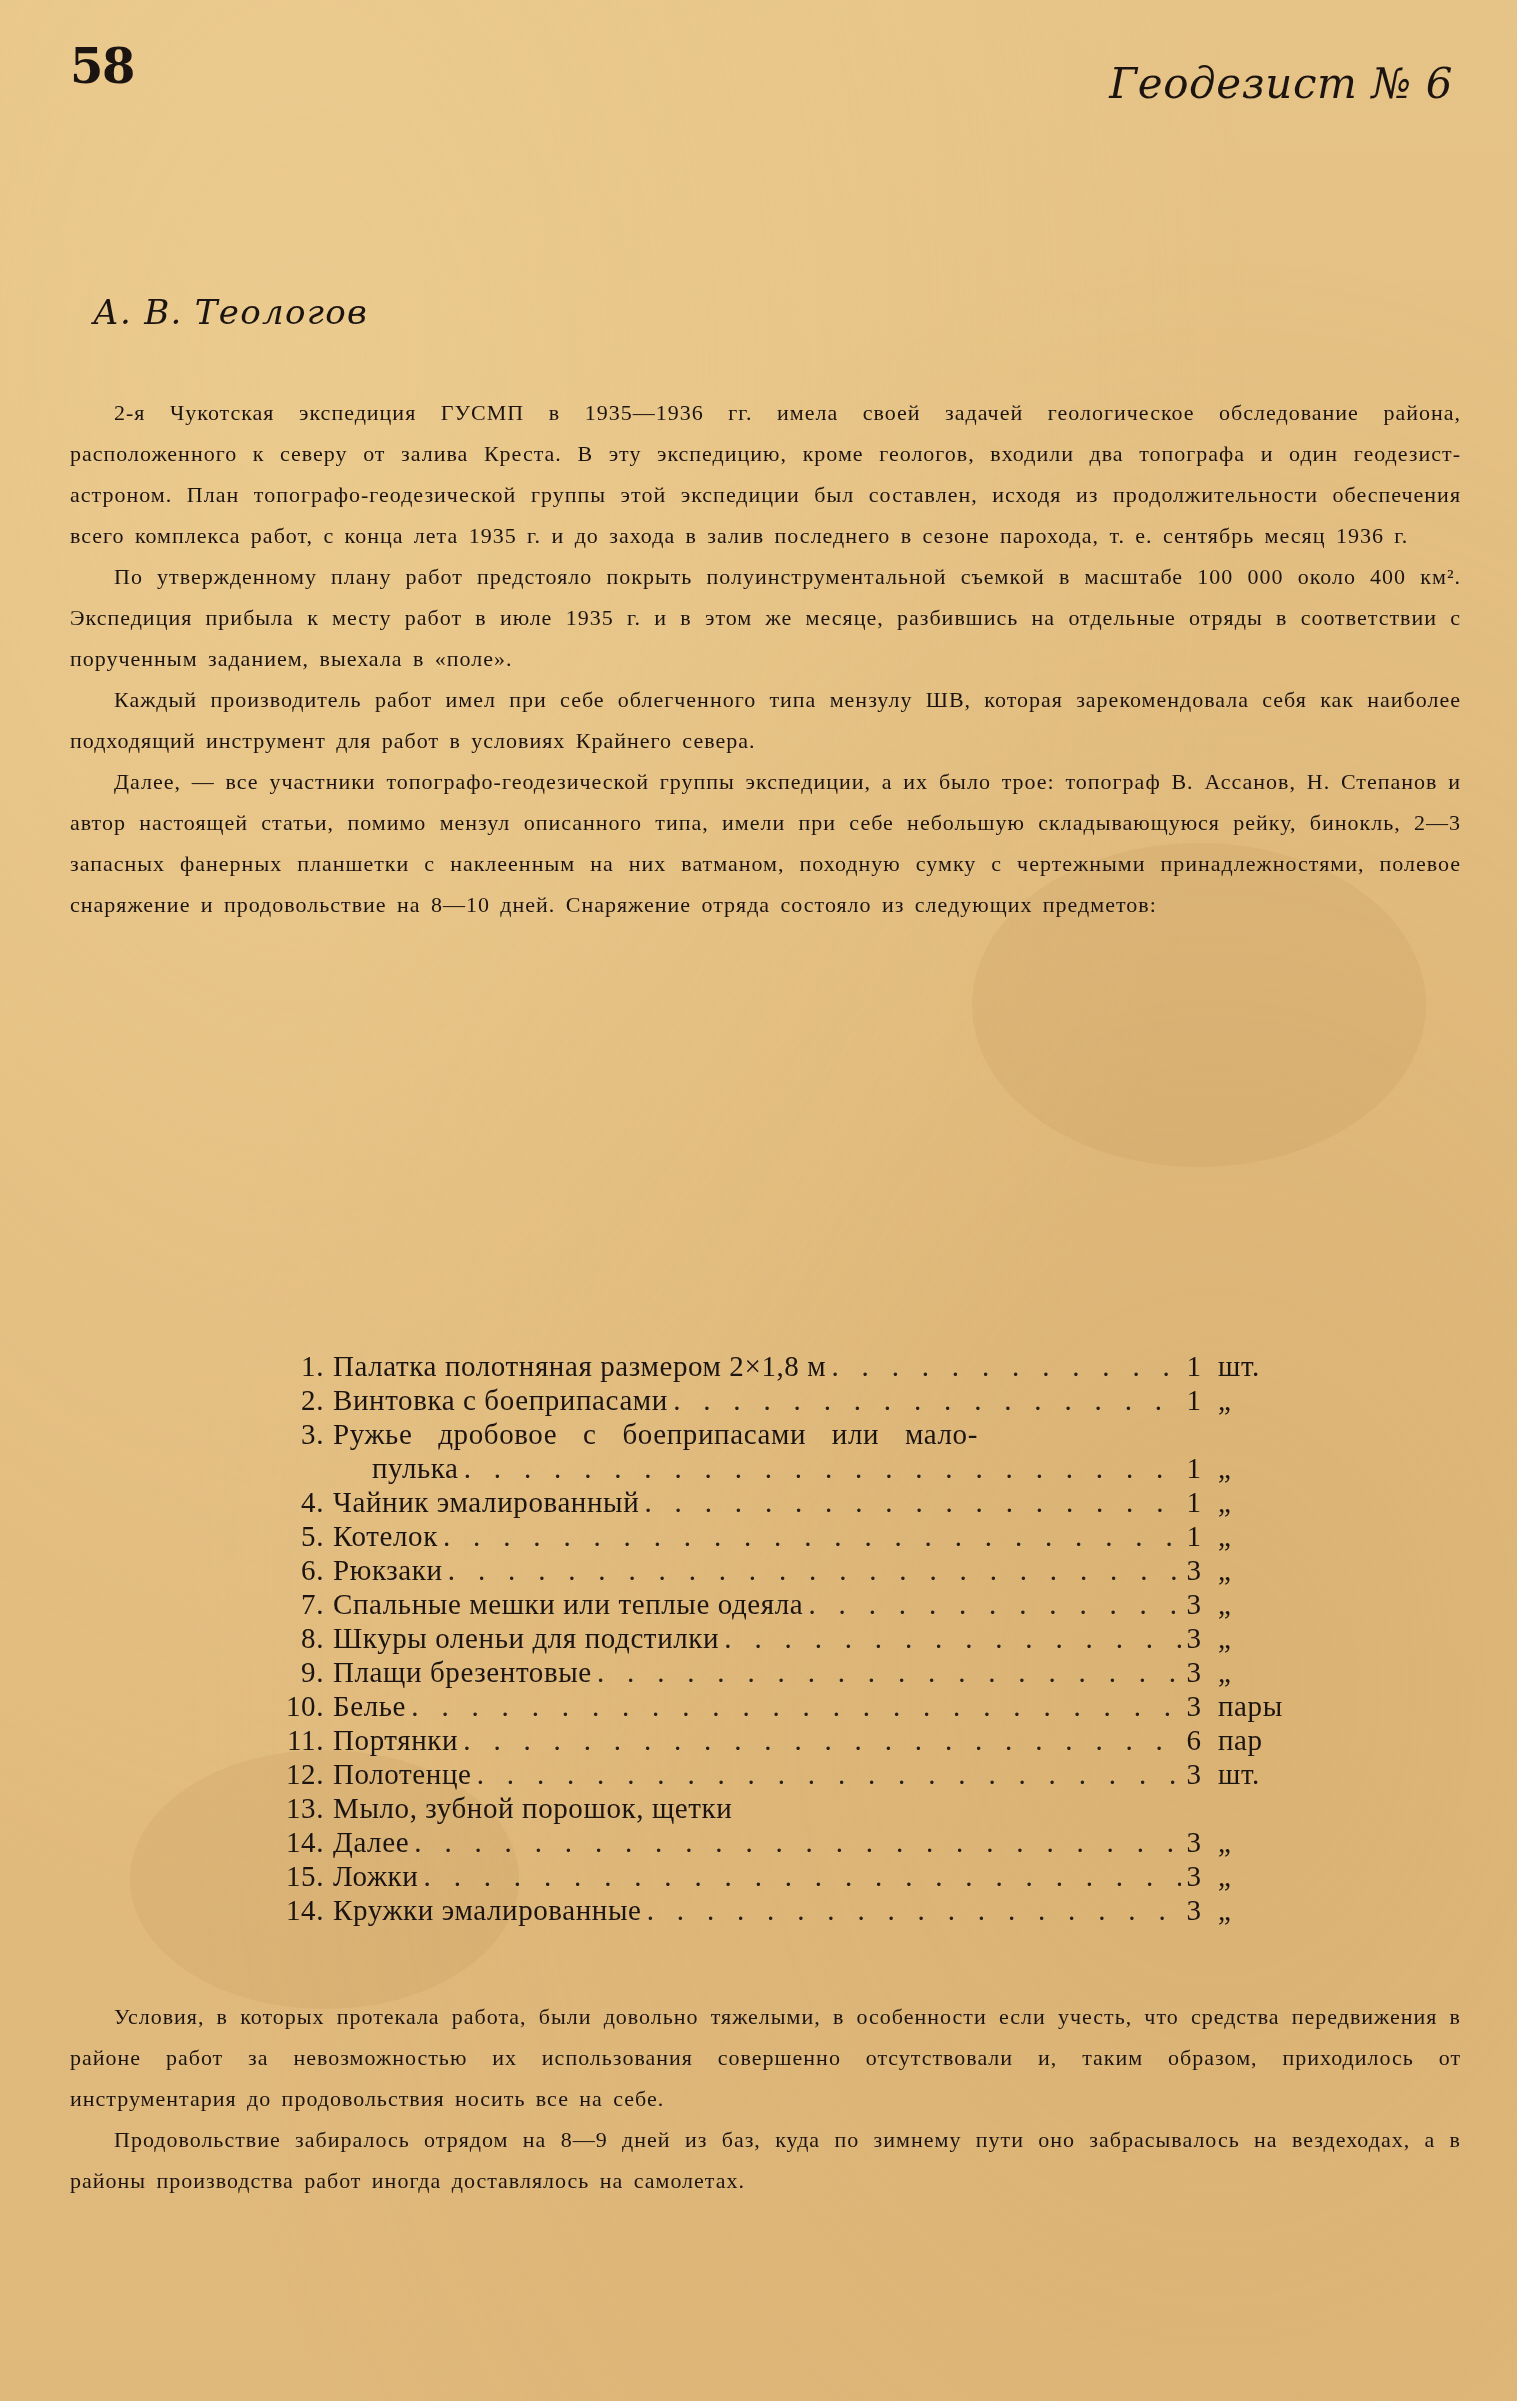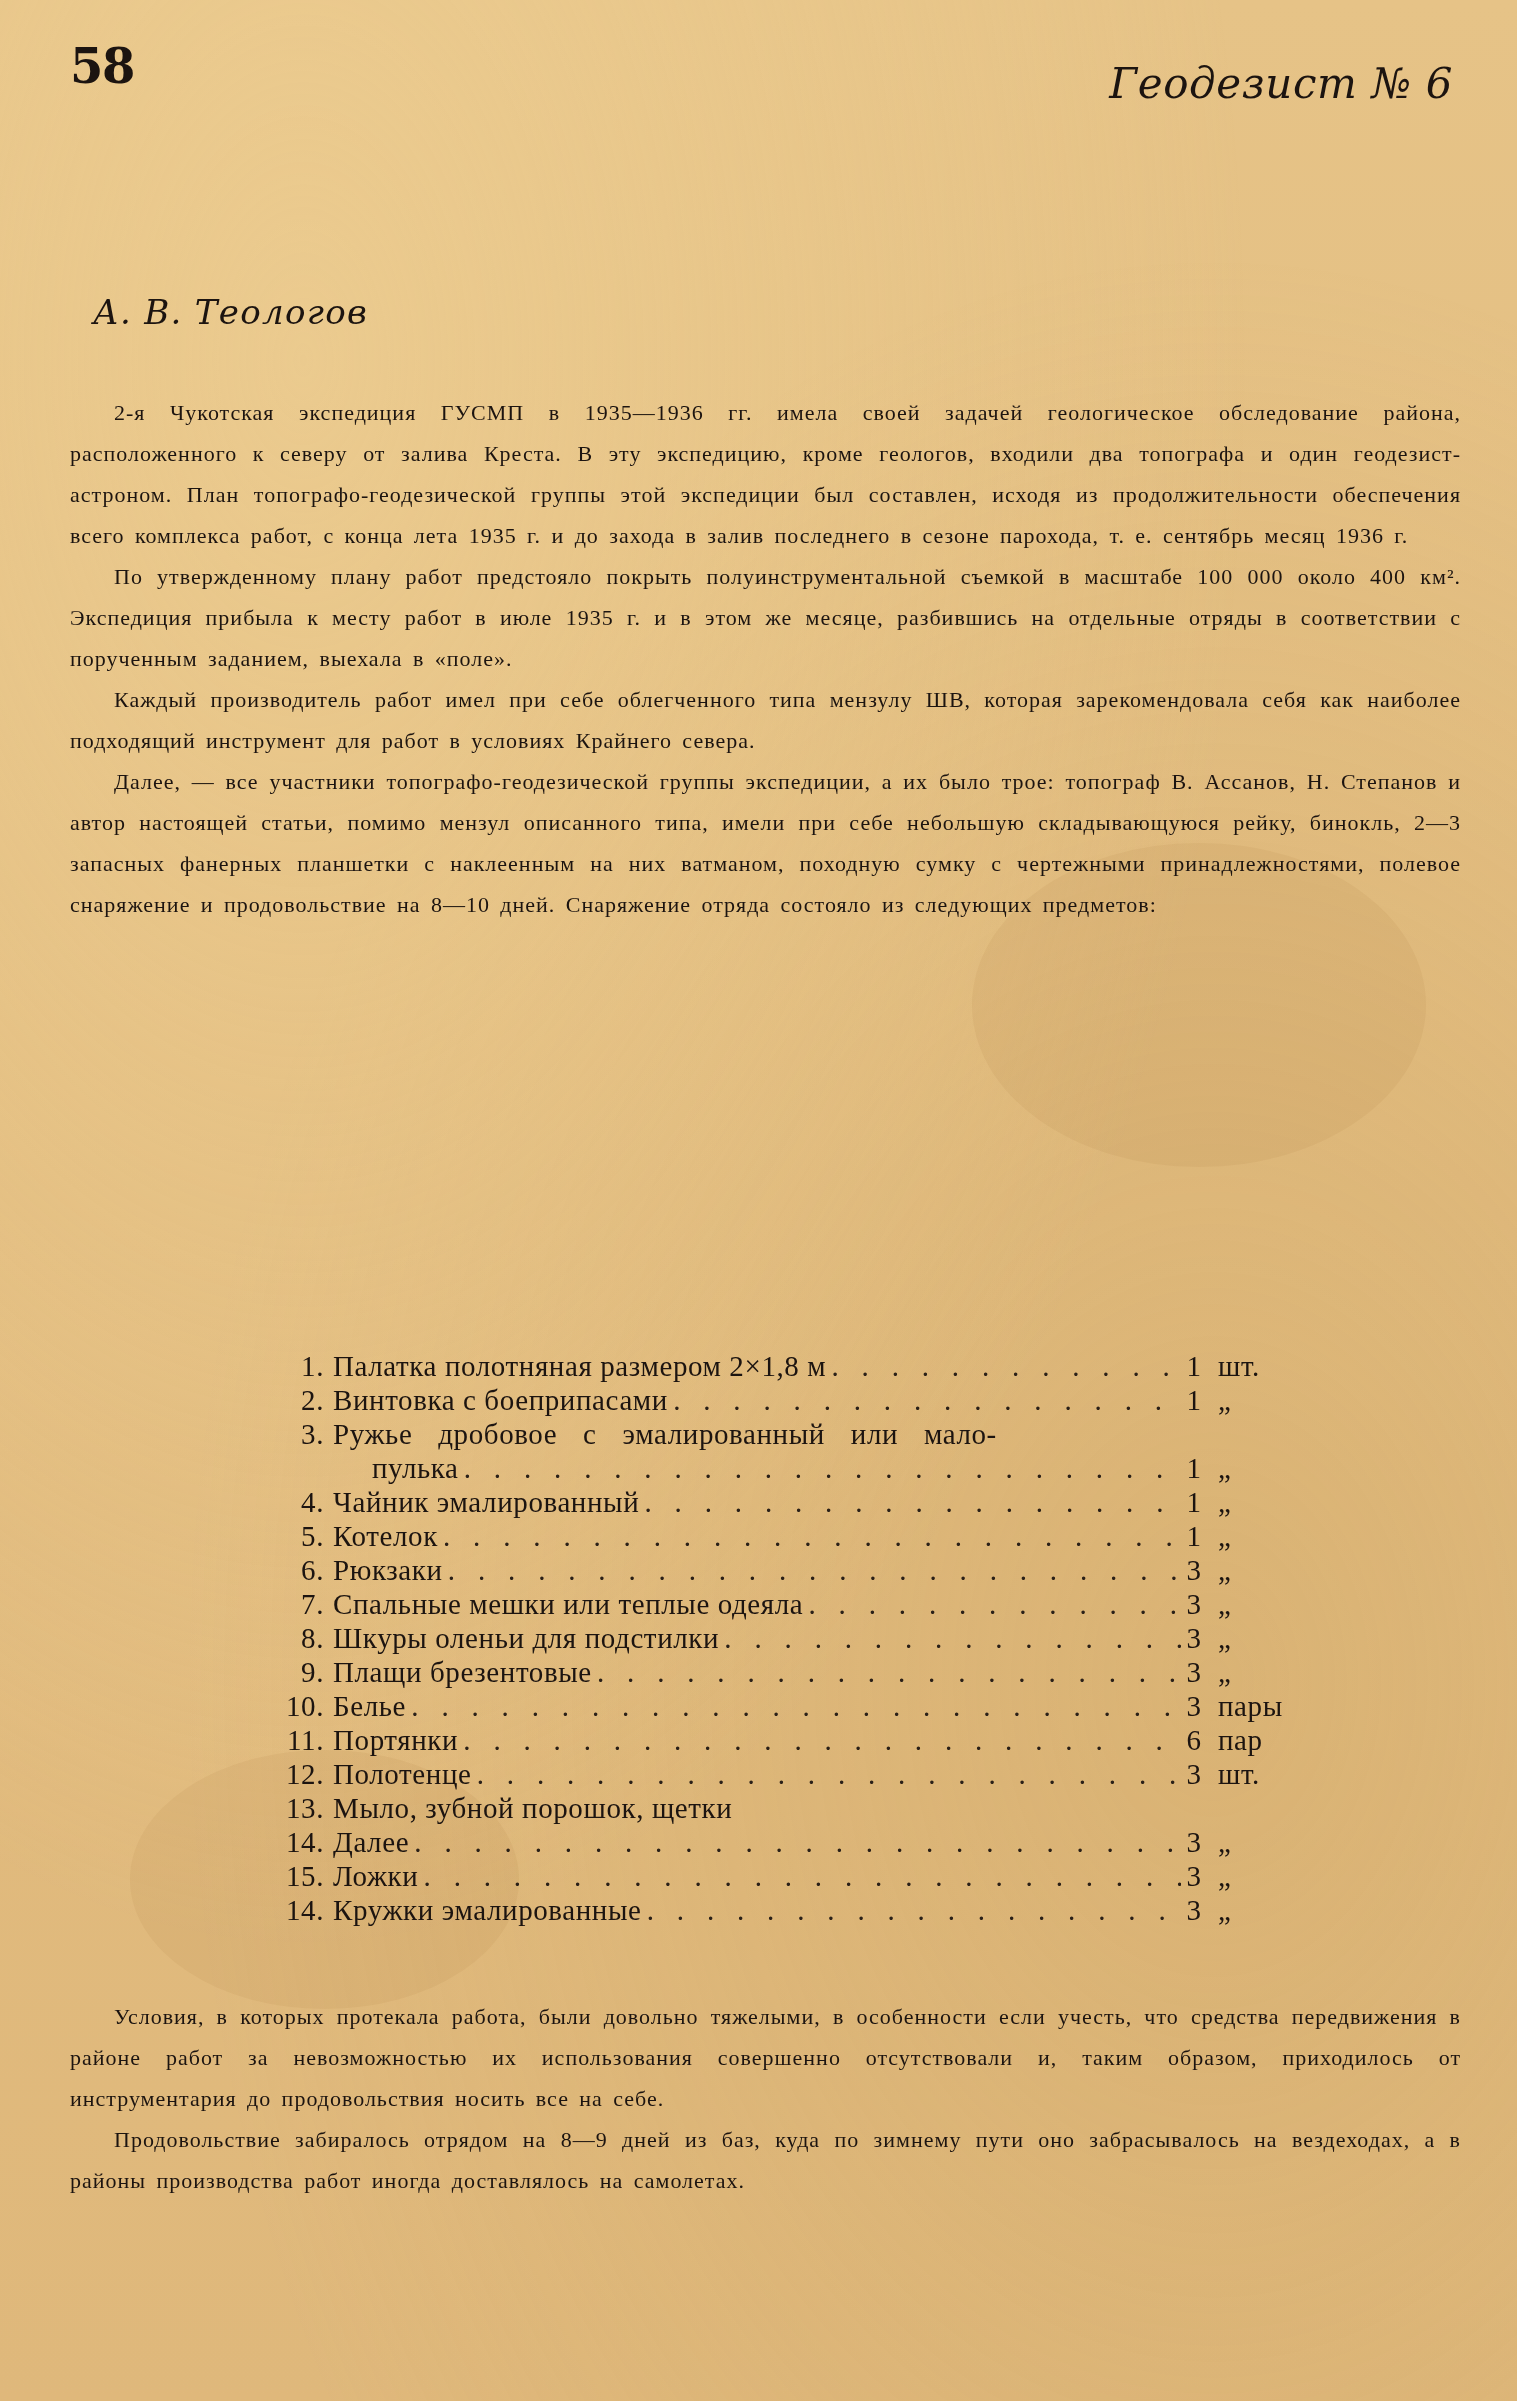--- a/index.html
+++ b/index.html
@@ -102,21 +102,21 @@
     </li>
     <li class="equip-row">
       <span class="equip-num">2.</span>
       <span class="equip-name">Винтовка с боеприпасами</span>
       <span class="equip-dots"></span>
       <span class="equip-qty">1</span>
       <span class="equip-unit">„</span>
     </li>
     <li class="equip-row nodots">
       <span class="equip-num">3.</span>
-      <span class="equip-name" style="word-spacing:18px;">Ружье дробовое с эмалированный или мало-</span>
+      <span class="equip-name" style="word-spacing:18px;">Ружье дробовое с боеприпасами или мало-</span>
       <span class="equip-dots"></span>
     </li>
     <li class="equip-row">
       <span class="equip-num"></span>
       <span class="equip-name" style="padding-left:39px;">пулька</span>
       <span class="equip-dots"></span>
       <span class="equip-qty">1</span>
       <span class="equip-unit">„</span>
     </li>
     <li class="equip-row">

